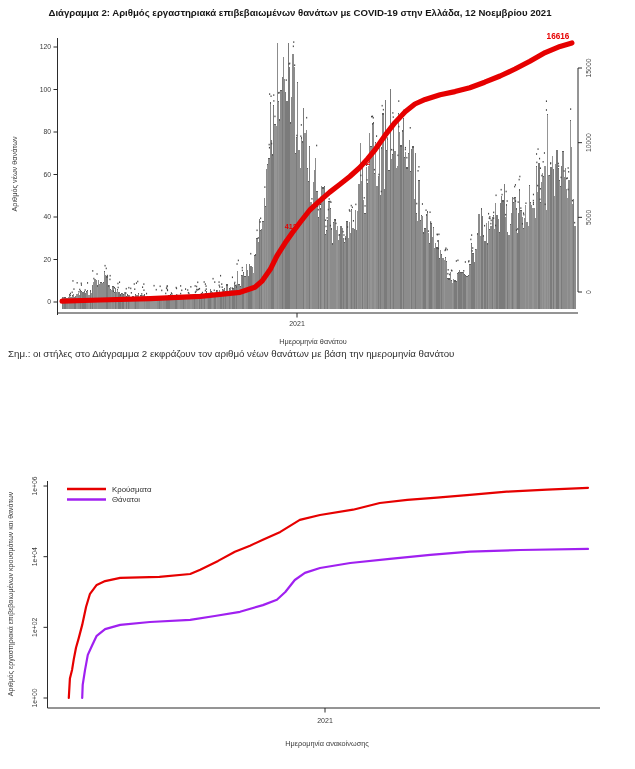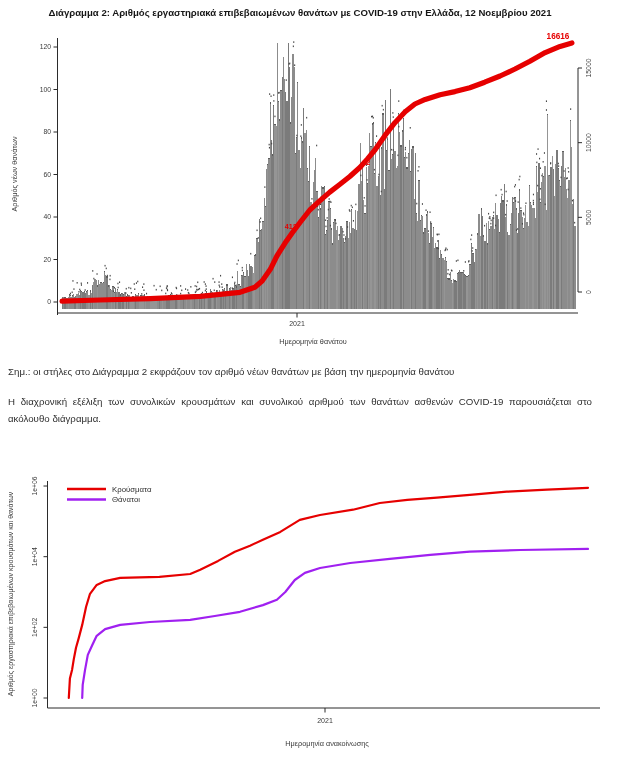--- a/index.html
+++ b/index.html
@@ -7,21 +7,21 @@
     position:relative;width:600px;height:769px;background:#ffffff;overflow:hidden;
     font-family:"Liberation Sans","DejaVu Sans",sans-serif;color:#2e2e2e;
   }
   .chart-title{
     position:absolute;left:0;right:0;text-align:center;
     font-size:9.6px;font-weight:bold;color:#161616;letter-spacing:0px;
   }
   .c2-title{top:7px;}
   .c3-title{top:447px;}
   .note{
-    position:absolute;top:366px;left:8px;right:8px;
+    position:absolute;top:348px;left:8px;right:8px;
     font-size:9.7px;color:#2e2e2e;
   }
   .para{
     position:absolute;top:394px;left:8px;right:8px;
     font-size:9.7px;color:#2e2e2e;text-align:justify;line-height:16.5px;
   }
   svg.charts{position:absolute;top:0;left:0;}
 </style>
 </head>
 <body>
@@ -999,14 +999,13 @@
         <polyline points="82.2,698.0 82.7,684.9 85.0,670.1 87.8,654.9 92.3,645.0 96.7,635.8 105.1,629.1 120.2,624.9 149.9,622.0 190.2,619.9 214.8,616.0 240.0,611.8 262.9,605.1 276.9,599.8 285.3,592.0 294.8,580.0 304.9,572.9 320.0,568.0 350.2,563.0 389.9,558.8 430.2,554.9 469.9,551.7 520.3,550.0 588.0,548.9" fill="none" stroke="#a020f0" stroke-width="2.2" stroke-linecap="round" stroke-linejoin="round"></polyline>
         <g>
           <line x1="67" y1="489" x2="106" y2="489" stroke="#e60000" stroke-width="2.4"></line>
           <text x="112" y="491.6" font-size="7.8" font-family="&quot;Liberation Sans&quot;,&quot;DejaVu Sans&quot;,sans-serif" fill="#2e2e2e" text-anchor="start">Κρούσματα</text>
           <line x1="67" y1="499.5" x2="106" y2="499.5" stroke="#a020f0" stroke-width="2.4"></line>
           <text x="112" y="502.1" font-size="7.8" font-family="&quot;Liberation Sans&quot;,&quot;DejaVu Sans&quot;,sans-serif" fill="#2e2e2e" text-anchor="start">Θάνατοι</text>
         </g>
       </g>
     </svg>
   <div class="note">Σημ.: οι στήλες στο Διάγραμμα 2 εκφράζουν τον αριθμό νέων θανάτων με βάση την ημερομηνία θανάτου</div>
-  <div class="para">Η διαχρονική εξέλιξη των συνολικών κρουσμάτων και συνολικού αριθμού των θανάτων ασθενών COVID-19 παρουσιάζεται στο ακόλουθο διάγραμμα.</div>
 </div>
 
 </body></html>

